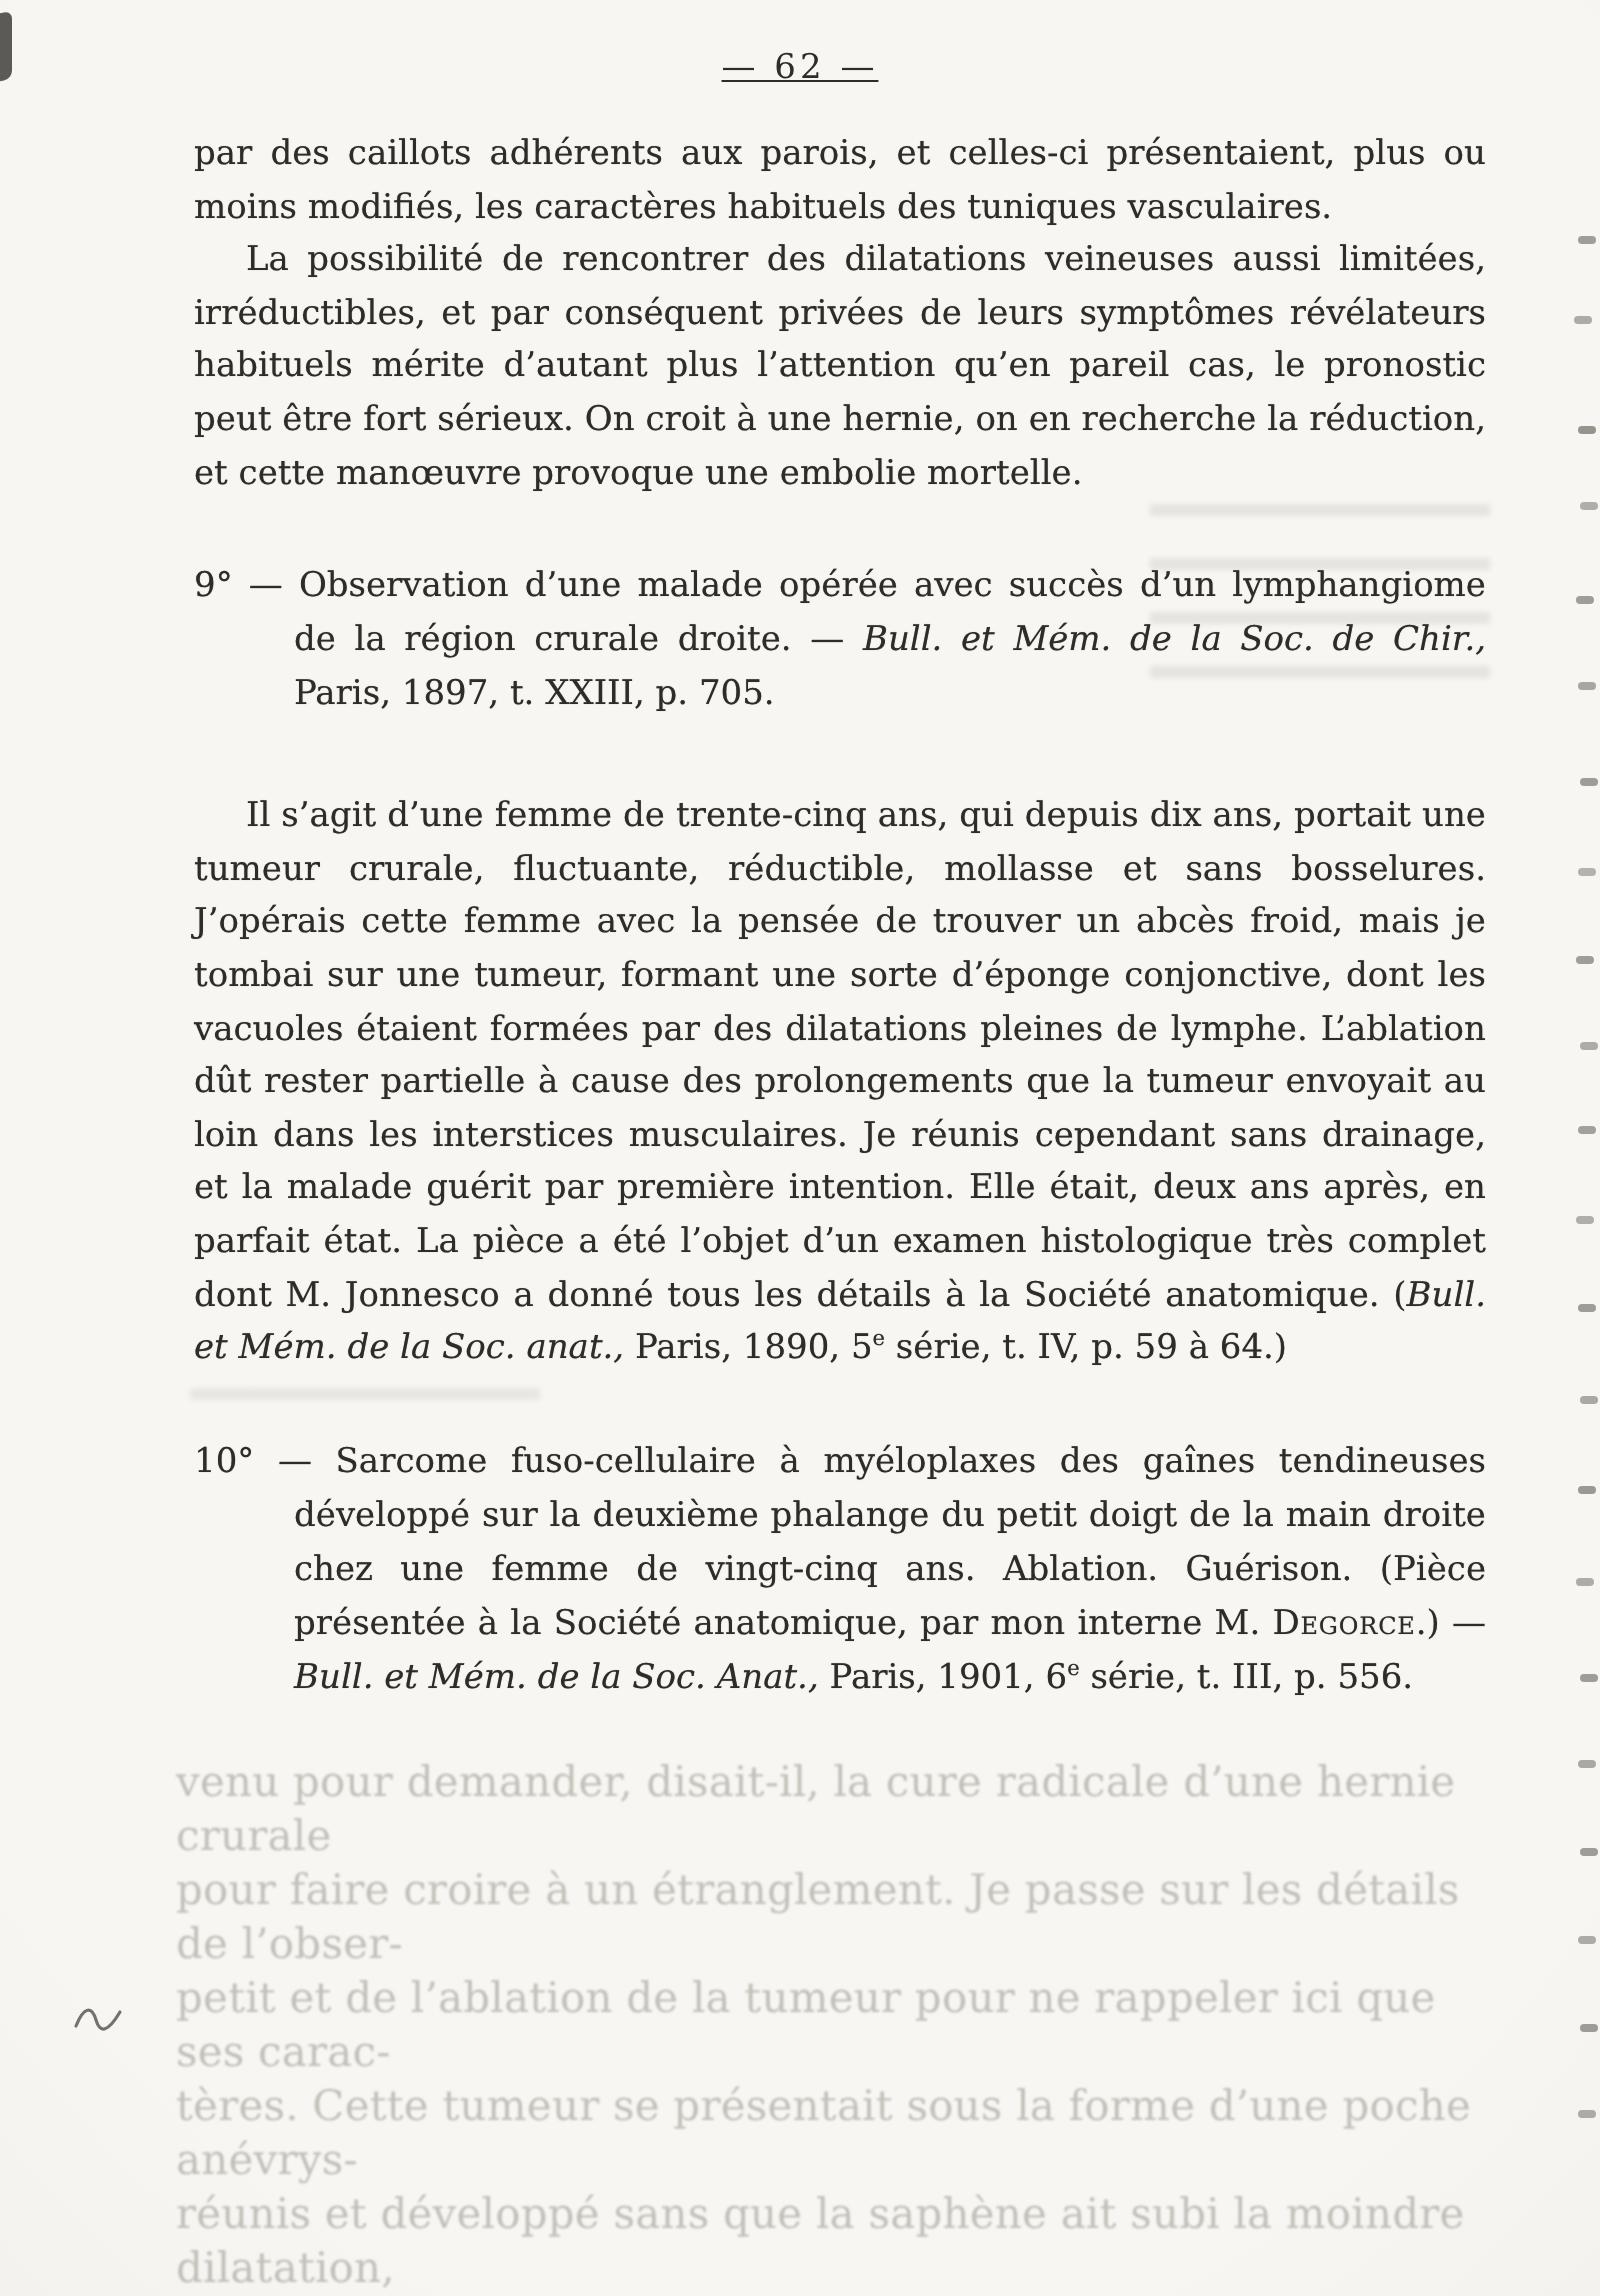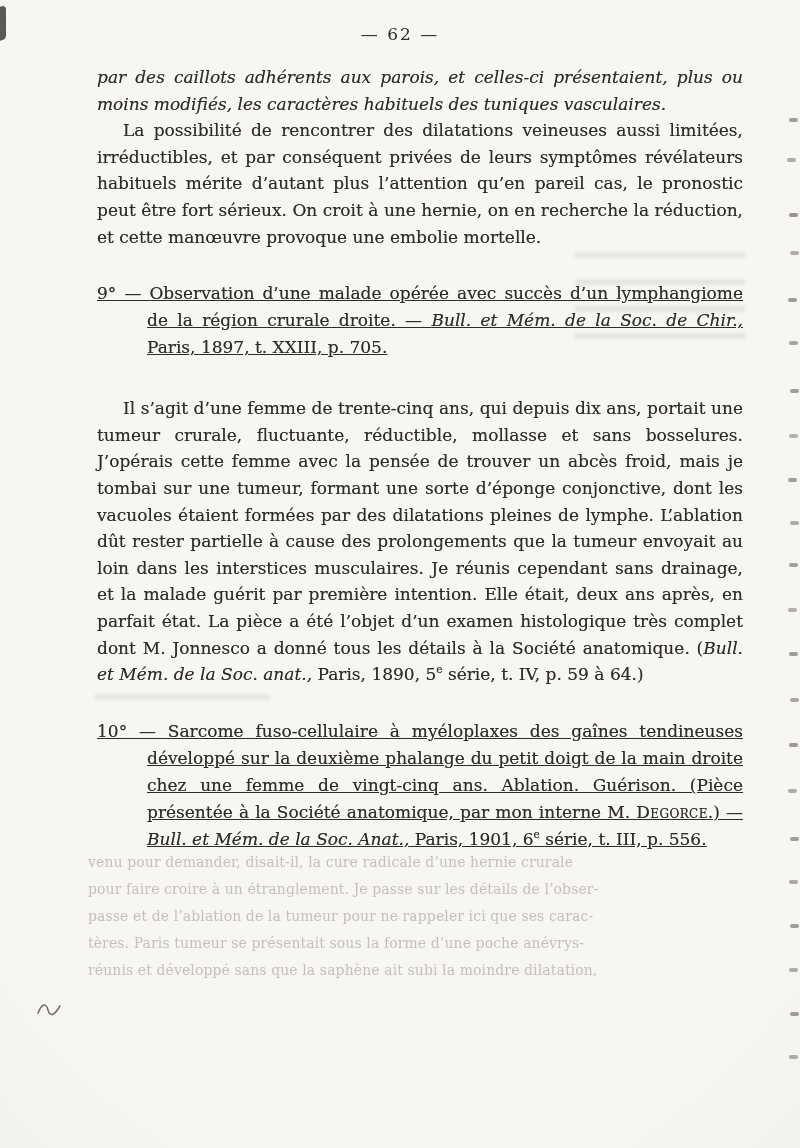--- a/index.html
+++ b/index.html
@@ -9,43 +9,43 @@
     background: #e8e6e1;
     font-family: "DejaVu Serif", "Liberation Serif", serif;
   }
   .paper {
     position: relative; width: 800px; height: 1148px;
     background: radial-gradient(130% 120% at 50% 42%, #f7f6f2 50%, #edebe6 82%, #dedbd4 100%);
     color: #2e2c29;
   }
   .page-number {
     position: absolute; top: 24px; left: 0; width: 100%;
-    text-align: center; font-size: 17px; letter-spacing: 2px; z-index: 3;
+    text-align: center; font-size: 17px; letter-spacing: 2px; z-index: 3; text-decoration: underline;
   }
   .content {
     position: absolute; left: 97px; top: 64px; width: 646px; z-index: 3;
     font-size: 17px; line-height: 26.6px; text-align: justify;
     text-shadow: 0 0 0.4px rgba(46,44,41,0.55);
   }
   .para { margin: 0; text-indent: 26px; }
-  .noindent { text-indent: 0; font-style: italic; }
-  .gap30 { margin-top: 30px; text-decoration: underline; }
+  .noindent { text-indent: 0; }
+  .gap30 { margin-top: 30px; }
   .gap22 { margin-top: 34px; }
   .entry {
     padding-left: 50px; text-indent: -50px;
     text-align: justify; line-height: 27px;
   }
   .it { font-style: italic; }
   .sc { font-variant: small-caps; letter-spacing: 0.4px; }
   sup.sup { font-size: 0.62em; line-height: 0; vertical-align: super; }
 
   
   .bleed {
-    position: absolute; left: 88px; top: 849px; width: 660px; z-index: 1;
-    font-size: 14px; line-height: 27px; color: #8f8b81;
+    position: absolute; left: 88px; top: 878px; width: 660px; z-index: 1;
+    font-size: 21px; line-height: 27px; color: #8f8b81;
     opacity: 0.5; filter: blur(0.45px); letter-spacing: 0.1px;
   }
   .ghost {
     position: absolute; z-index: 1; opacity: 0.3; filter: blur(1.4px);
     background: repeating-linear-gradient(180deg, rgba(130,126,118,0.5) 0 6px, rgba(0,0,0,0) 6px 27px);
   }
   .ghost-1 { left: 575px; top: 252px; width: 170px; height: 100px; }
   .ghost-2 { left: 95px;  top: 694px; width: 175px; height: 24px; opacity: 0.25; }
 
   
@@ -73,22 +73,22 @@
   .squiggle { position: absolute; left: 36px; top: 1000px; z-index: 4; opacity: 0.75; }
 </style>
 </head>
 <body>
 
 <div class="paper">
 
   <div class="bleed">
     <div>venu pour demander, disait-il, la cure radicale d’une hernie crurale</div>
     <div>pour faire croire à un étranglement. Je passe sur les détails de l’obser-</div>
-    <div>passe et de l’ablation de la tumeur pour ne rappeler ici que ses carac-</div>
-    <div>tères. Paris tumeur se présentait sous la forme d’une poche anévrys-</div>
+    <div>petit et de l’ablation de la tumeur pour ne rappeler ici que ses carac-</div>
+    <div>tères. Cette tumeur se présentait sous la forme d’une poche anévrys-</div>
     <div>réunis et développé sans que la saphène ait subi la moindre dilatation,</div>
   </div>
   <div class="ghost ghost-1"></div>
   <div class="ghost ghost-2"></div>
 
   <div class="page-number">— 62 —</div>
 
   <div class="content">
 
     <p class="para noindent">par des caillots adhérents aux parois, et celles-ci présentaient, plus ou moins modifiés, les caractères habituels des tuniques vasculaires.</p>

